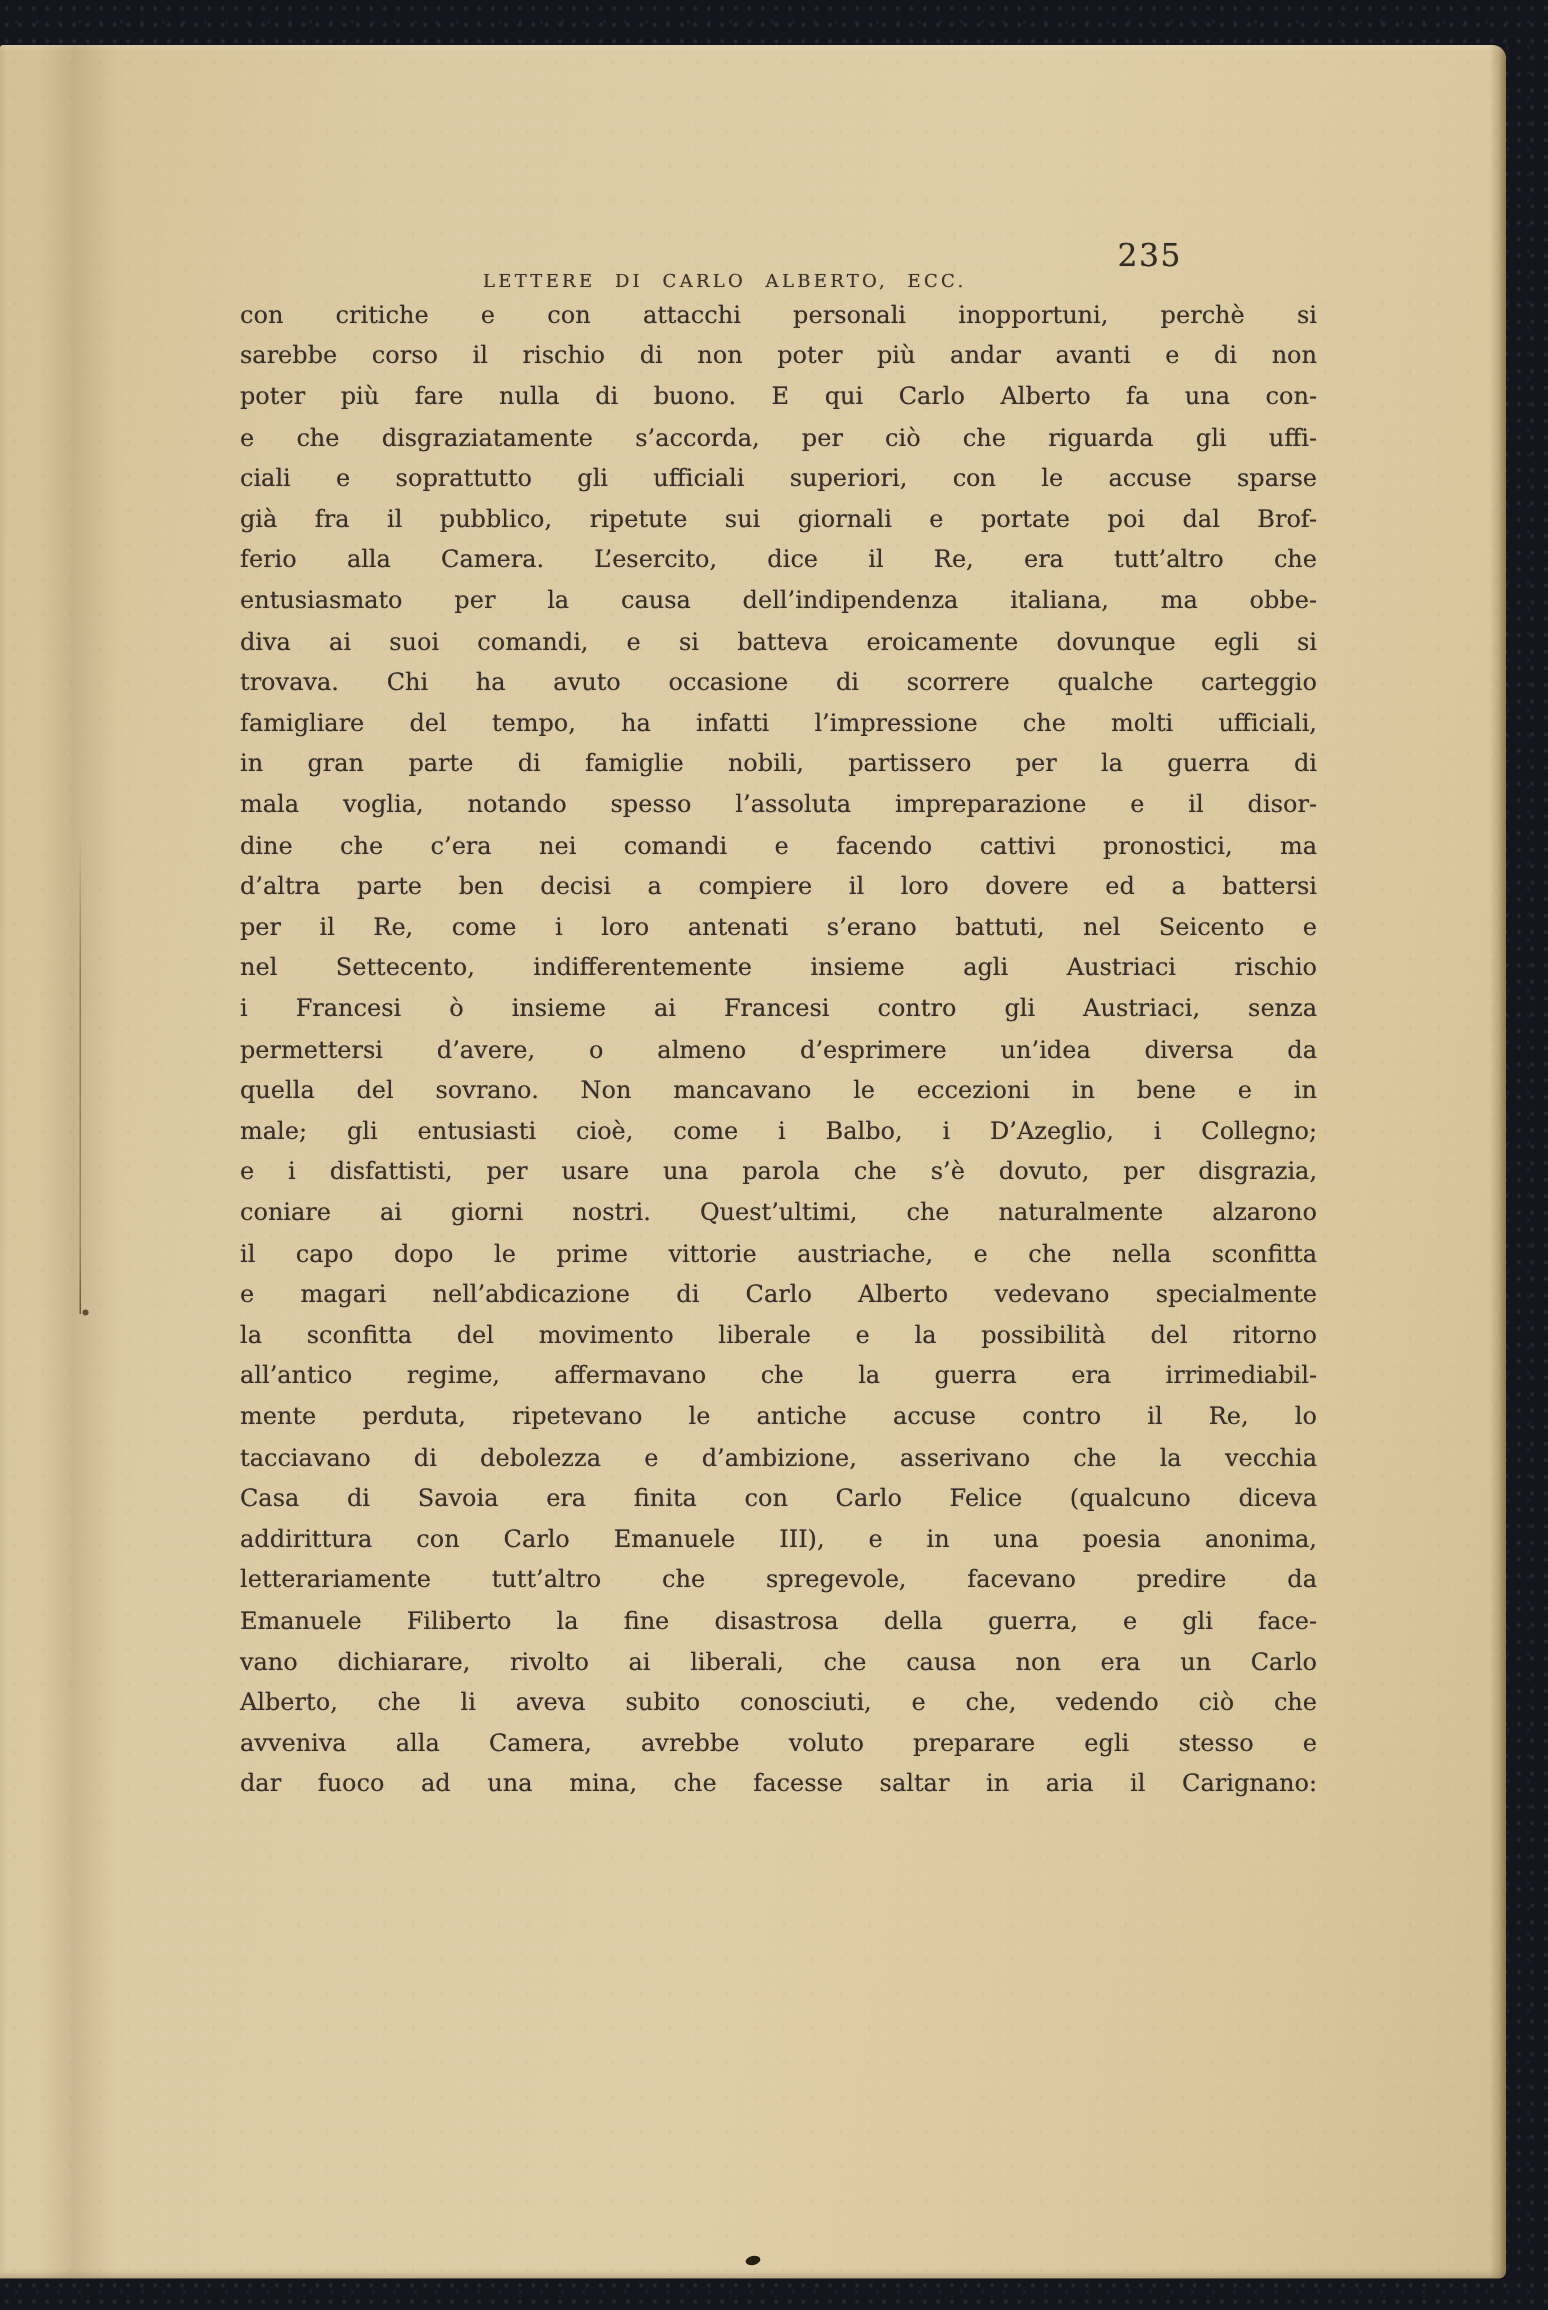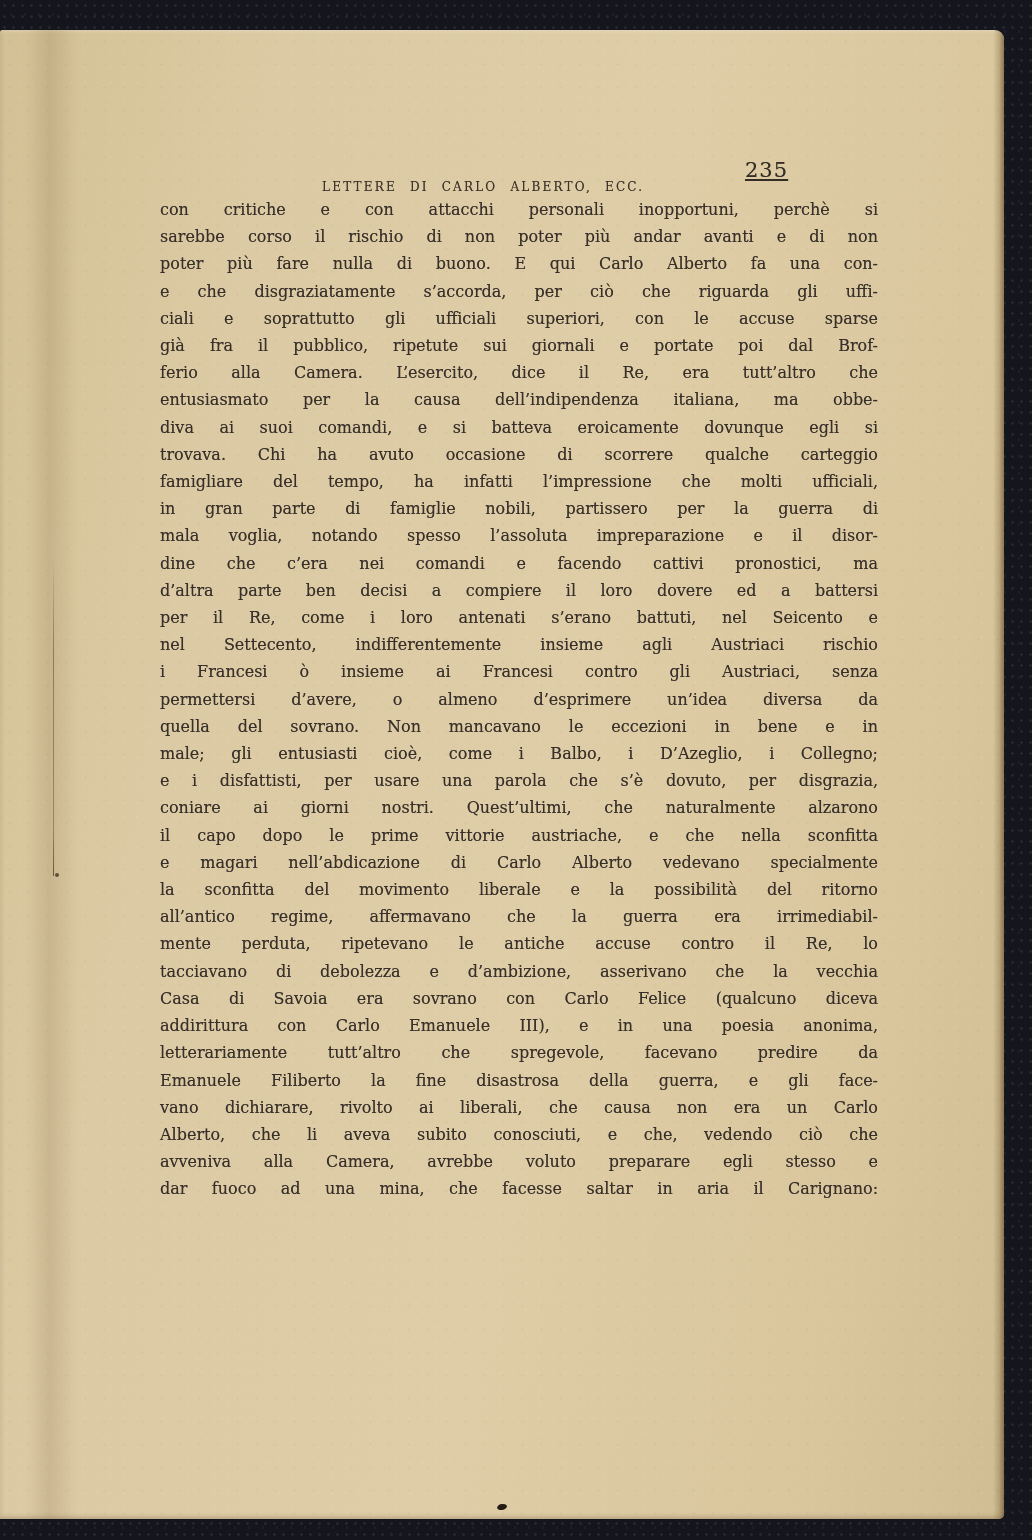--- a/index.html
+++ b/index.html
@@ -47,21 +47,20 @@
   .running-head{
     position:absolute;left:322px;top:150px;width:300px;
     font-size:12px;letter-spacing:2.2px;word-spacing:7px;
     color:#3c342a;white-space:nowrap;
     text-shadow:0 0 .6px rgba(60,50,40,.5);
   }
   .page-number{
     position:absolute;left:745px;top:128px;
     font-size:21px;color:#332d25;letter-spacing:1px;
     text-shadow:0 0 .6px rgba(60,50,40,.5);
-    text-decoration:underline;
   }
   .text-block{
     position:absolute;left:160px;top:166px;width:718px;
     font-size:16px;line-height:27.2px;color:#37302a;
     text-shadow:0 0 .55px rgba(55,46,36,.55);
   }
   .tl{
     text-align:justify;
     -moz-text-align-last:justify;
     text-align-last:justify;
@@ -106,21 +105,21 @@
         <div class="tl"><span>quella del sovrano. Non mancavano le eccezioni in bene e in</span></div>
         <div class="tl"><span>male; gli entusiasti cioè, come i Balbo, i D’Azeglio, i Collegno;</span></div>
         <div class="tl"><span>e i </span><span class="it">disfattisti</span><span>, per usare una parola che s’è dovuto, per disgrazia,</span></div>
         <div class="tl"><span>coniare ai giorni nostri. Quest’ultimi, che naturalmente alzarono</span></div>
         <div class="tl"><span>il capo dopo le prime vittorie austriache, e che nella sconfitta</span></div>
         <div class="tl"><span>e magari nell’abdicazione di Carlo Alberto vedevano specialmente</span></div>
         <div class="tl"><span>la sconfitta del movimento liberale e la possibilità del ritorno</span></div>
         <div class="tl"><span>all’antico regime, affermavano che la guerra era irrimediabil-</span></div>
         <div class="tl"><span>mente perduta, ripetevano le antiche accuse contro il Re, lo</span></div>
         <div class="tl"><span>tacciavano di debolezza e d’ambizione, asserivano che la vecchia</span></div>
-        <div class="tl"><span>Casa di Savoia era sovrano con Carlo Felice (qualcuno diceva</span></div>
+        <div class="tl"><span>Casa di Savoia era finita con Carlo Felice (qualcuno diceva</span></div>
         <div class="tl"><span>addirittura con Carlo Emanuele III), e in una poesia anonima,</span></div>
         <div class="tl"><span>letterariamente tutt’altro che spregevole, facevano predire da</span></div>
         <div class="tl"><span>Emanuele Filiberto la fine disastrosa della guerra, e gli face-</span></div>
         <div class="tl"><span>vano dichiarare, rivolto ai liberali, che causa non era un Carlo</span></div>
         <div class="tl"><span>Alberto, che li aveva subito conosciuti, e che, vedendo ciò che</span></div>
         <div class="tl"><span>avveniva alla Camera, avrebbe voluto preparare egli stesso e</span></div>
         <div class="tl"><span>dar fuoco ad una mina, che facesse saltar in aria </span><span class="it">il Carignano</span><span>:</span></div>
       </div>
   </div>
 </div>

